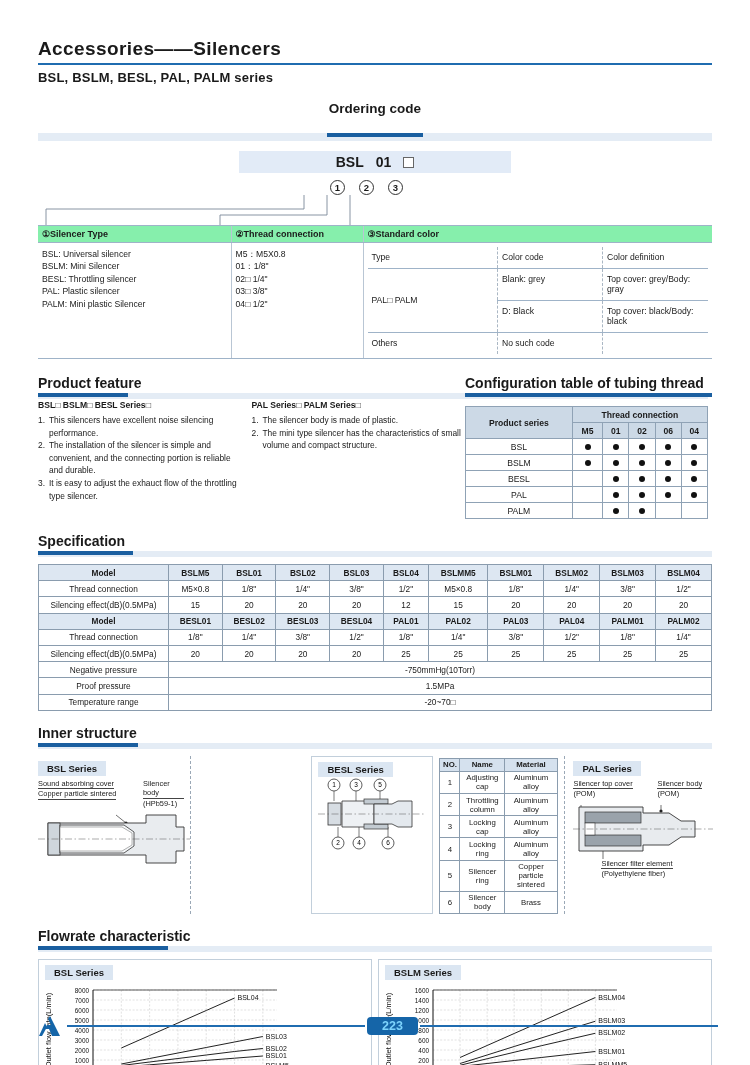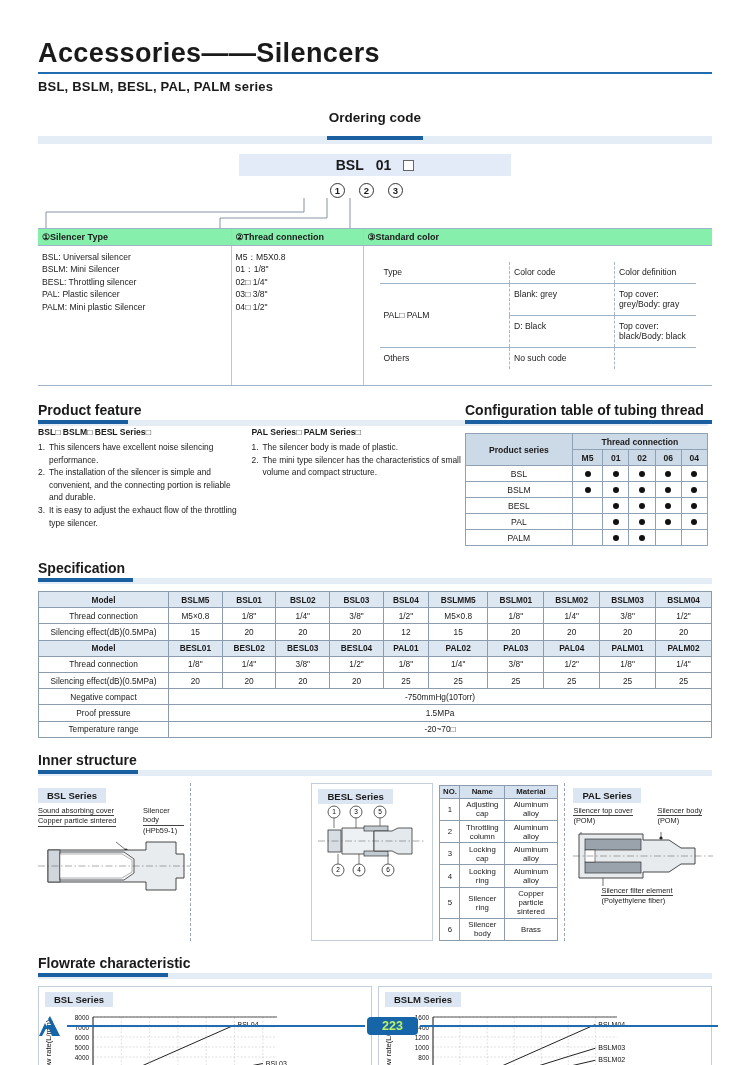--- a/index.html
+++ b/index.html
@@ -6,27 +6,27 @@
   html, body {
     width: 750px; height: 1065px;
     background: #ffffff;
     font-family: "Liberation Sans", sans-serif;
     color: #1a1a1a;
     overflow: hidden;
   }
   .page { position: relative; width: 750px; height: 1065px; padding: 0 38px; }
 
   
-  .main-title { font-size: 27px; font-weight: bold; letter-spacing: .4px; padding-top: 38px; }
+  .main-title { font-size: 19px; font-weight: bold; letter-spacing: .4px; padding-top: 38px; }
   .title-rule { height: 2px; background: #1f6cb0; margin-top: 3px; }
   .sub-title { font-size: 13px; font-weight: bold; margin-top: 5px; letter-spacing: .2px; }
 
   
   .sec-center { margin-top: 14px; text-align: center; position: relative; }
-  .sec-center .lbl { font-size: 13.5px; font-weight: bold; display: inline-block; padding-bottom: 11px; }
+  .sec-center .lbl { font-size: 13.5px; font-weight: bold; display: inline-block; padding-bottom: 17px; }
   .sec-center .bar { height: 8px; background: #e4ecf5; position: relative; }
   .sec-center .bar::after {
     content: ""; position: absolute; left: 50%; transform: translateX(-50%);
     top: 0; width: 96px; height: 4px; background: #1a5fa0;
   }
   .sec-left { margin-top: 14px; }
   .sec-left .lbl { font-size: 14px; font-weight: bold; display: block; padding-bottom: 2px; }
   .sec-left .bar { height: 6px; background: #e4ecf5; position: relative; }
   .sec-left .bar::before {
     content: ""; position: absolute; left: 0; top: 0; height: 4px; background: #1a5fa0;
@@ -102,21 +102,21 @@
   .chart-panel { border: 1px solid #c2cfdb; position: relative; }
   .chart-tag {
     display: inline-block; background: #dbe6f2; font-size: 9.5px; font-weight: bold;
     padding: 2px 9px; margin: 5px 0 2px 6px;
   }
 
   
   .footer { position: absolute; left: 38px; right: 32px; bottom: 28px; display: flex; align-items: center; }
   .foot-line { flex: 1; height: 1.6px; background: #1f6cb0; }
   .pg-badge {
-    background: #1565a8; color: #bef264; font-size: 12.5px; font-weight: bold;
+    background: #1565a8; color: #7dd3fc; font-size: 12.5px; font-weight: bold;
     padding: 2px 15px; border-radius: 4px; margin: 0 2px;
   }
   .logo-a { width: 26px; height: 22px; margin-right: 3px; }
 </style>
 </head>
 <body>
 
 <div class="page">
 
   <div class="main-title">Accessories——Silencers</div>
@@ -174,21 +174,21 @@
       </td>
       <td class="vline">
         <div class="ord-list">
           <div>M5：M5X0.8</div>
           <div>01：1/8"</div>
           <div>02□ 1/4"</div>
           <div>03□ 3/8"</div>
           <div>04□ 1/2"</div>
         </div>
       </td>
-      <td class="vline" style="padding:16px;">
+      <td class="vline" style="padding:4px;">
         <table class="sub-tbl">
           <colgroup>
                 <col style="width:130px">
                 <col style="width:105px">
                 <col>
               </colgroup>
           <tbody>
                 <tr>
             <td>Type</td>
             <td>Color code</td>
@@ -394,21 +394,21 @@
           <td>20</td>
           <td>20</td>
           <td>25</td>
           <td>25</td>
           <td>25</td>
           <td>25</td>
           <td>25</td>
           <td>25</td>
         </tr>
         <tr>
-          <td class="lbl-c">Negative compact</td>
+          <td class="lbl-c">Negative pressure</td>
           <td colspan="10">-750mmHg(10Torr)</td>
         </tr>
         <tr>
           <td class="lbl-c">Proof pressure</td>
           <td colspan="10">1.5MPa</td>
         </tr>
         <tr>
           <td class="lbl-c">Temperature range</td>
           <td colspan="10">-20~70□</td>
         </tr>

